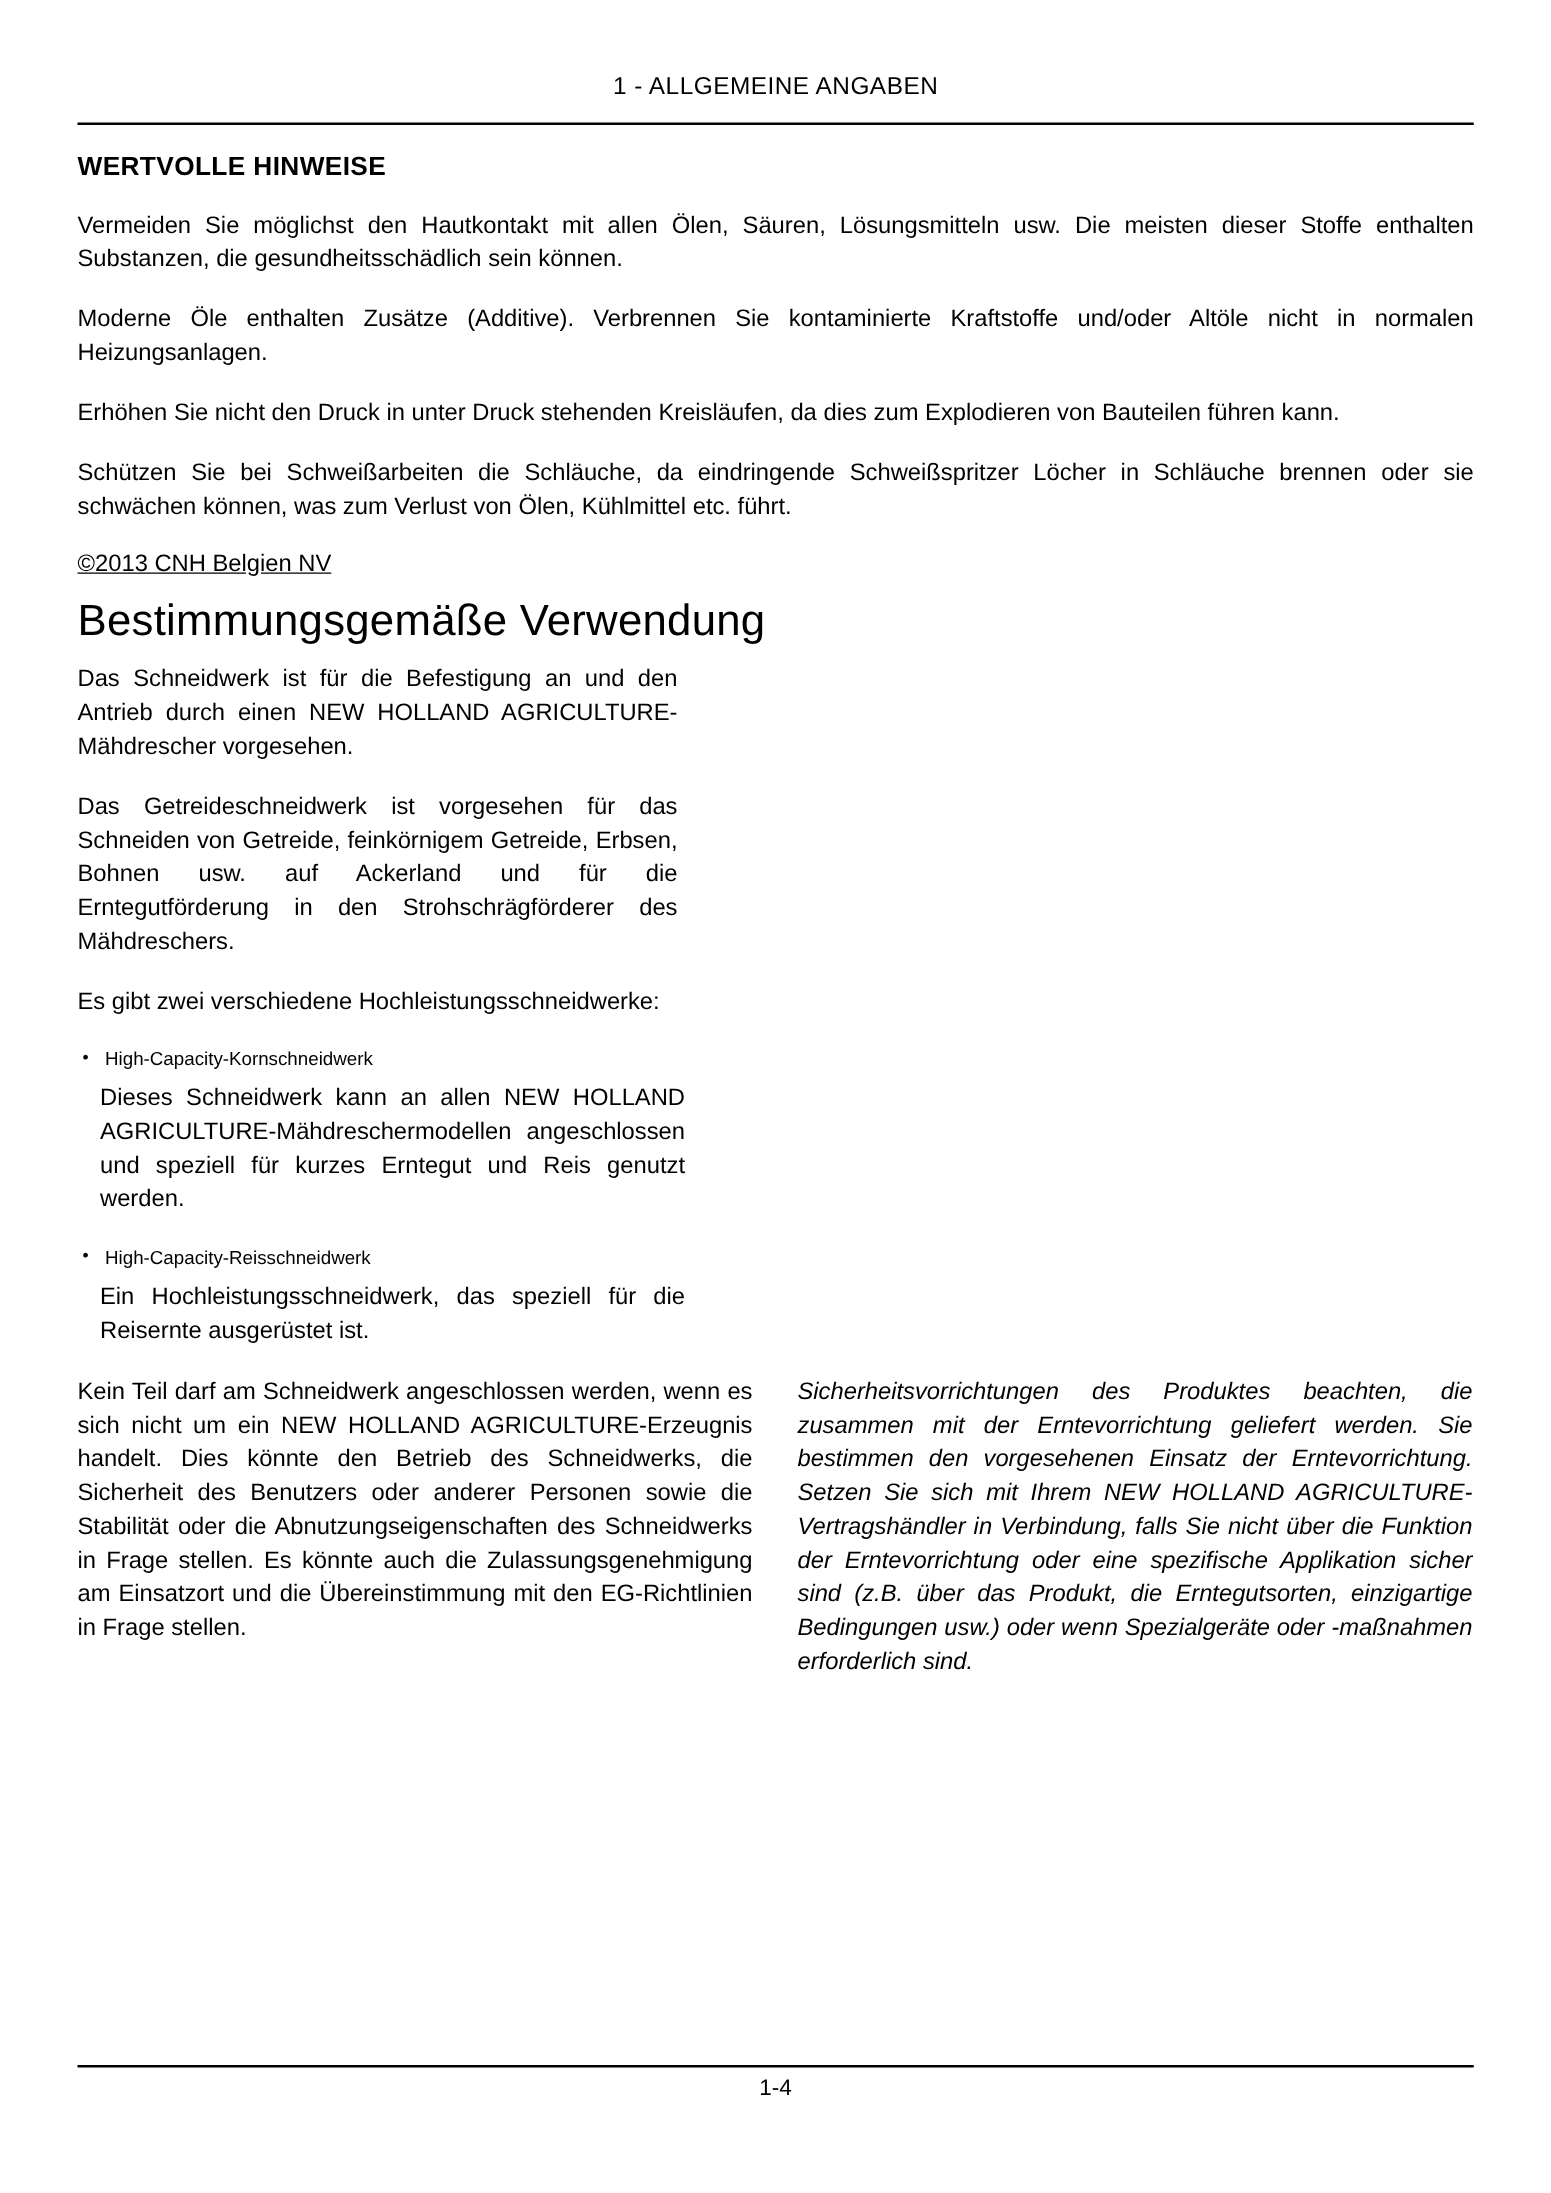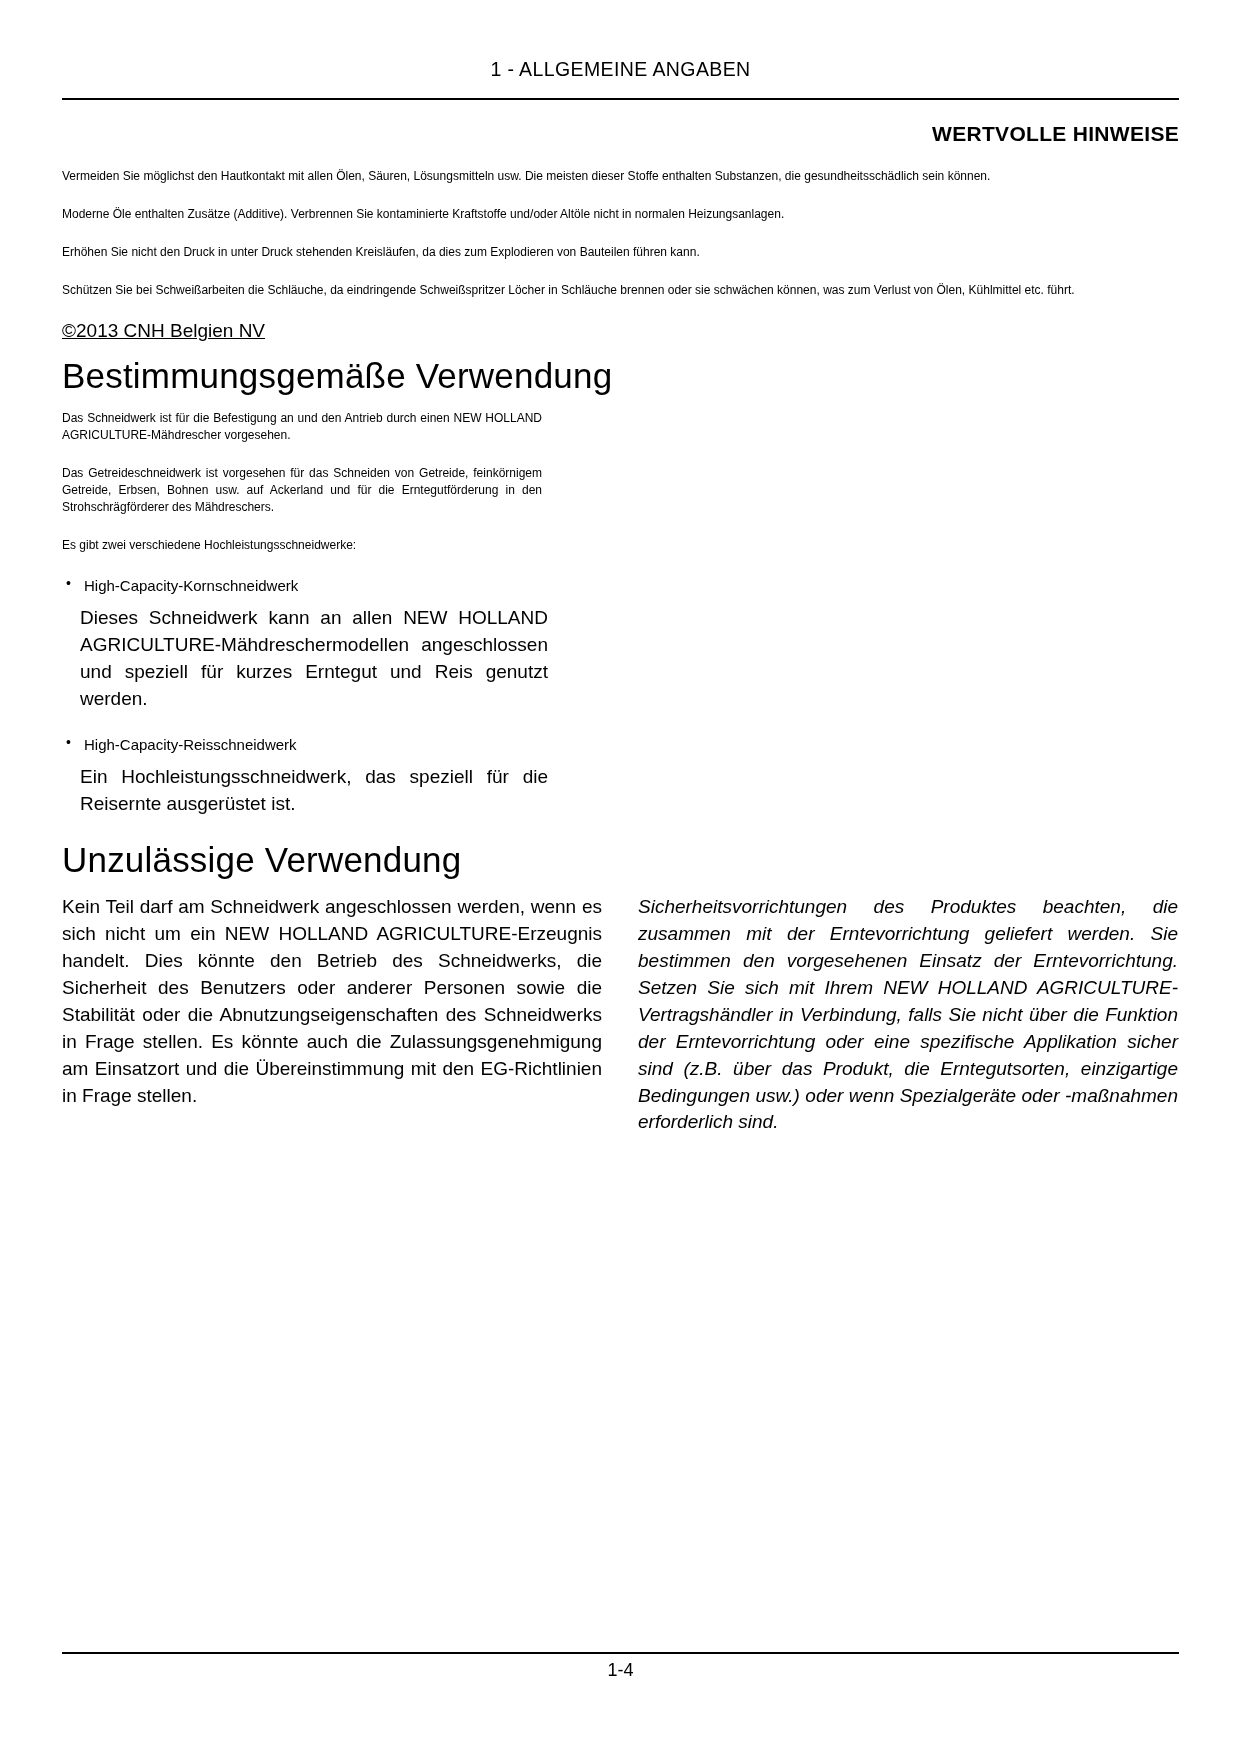--- a/index.html
+++ b/index.html
@@ -60,24 +60,23 @@
     position: absolute;
     left: 62px;
     top: 122px;
     width: 1117px;
   }
   h2.section-title {
     font-size: 21px;
     font-weight: bold;
     margin: 0 0 22px 0;
     letter-spacing: 0.3px;
-    text-align: right;
   }
   p.body {
-    font-size: 12px;
+    font-size: 19px;
     line-height: 1.42;
     margin: 0 0 21px 0;
     text-align: justify;
   }
   .copyright {
     font-size: 19px;
     margin: 0 0 3px 0;
     text-decoration: underline;
   }
   h1.chapter {
@@ -167,21 +166,20 @@
         <li class="bullet-item">High-Capacity-Kornschneidwerk</li>
       </ul>
       <p class="bullet-body">Dieses Schneidwerk kann an allen NEW HOLLAND AGRICULTURE-Mähdreschermodellen angeschlossen und speziell für kurzes Erntegut und Reis genutzt werden.</p>
 
       <ul class="bullets">
         <li class="bullet-item">High-Capacity-Reisschneidwerk</li>
       </ul>
       <p class="bullet-body">Ein Hochleistungsschneidwerk, das speziell für die Reisernte ausgerüstet ist.</p>
     </div>
 
-    <h1 class="chapter">Unzulässige Verwendung</h1>
 
     <div class="cols">
       <div class="col">
         <p>Kein Teil darf am Schneidwerk angeschlossen werden, wenn es sich nicht um ein NEW HOLLAND AGRICULTURE-Erzeugnis handelt.  Dies könnte den Betrieb des Schneidwerks, die Sicherheit des Benutzers oder anderer Personen sowie die Stabilität oder die Abnutzungseigenschaften des Schneidwerks in Frage stellen.  Es könnte auch die Zulassungsgenehmigung am Einsatzort und die Übereinstimmung mit den EG-Richtlinien in Frage stellen.</p>
       </div>
       <div class="col">
         <p class="italic">Sicherheitsvorrichtungen des Produktes beachten, die zusammen mit der Erntevorrichtung geliefert werden. Sie bestimmen den vorgesehenen Einsatz der Erntevorrichtung.  Setzen Sie sich mit Ihrem NEW HOLLAND AGRICULTURE-Vertragshändler in Verbindung, falls Sie nicht über die Funktion der Erntevorrichtung oder eine spezifische Applikation sicher sind (z.B. über das Produkt, die Erntegutsorten, einzigartige Bedingungen usw.) oder wenn Spezialgeräte oder -maßnahmen erforderlich sind.</p>
       </div>
     </div>
 

